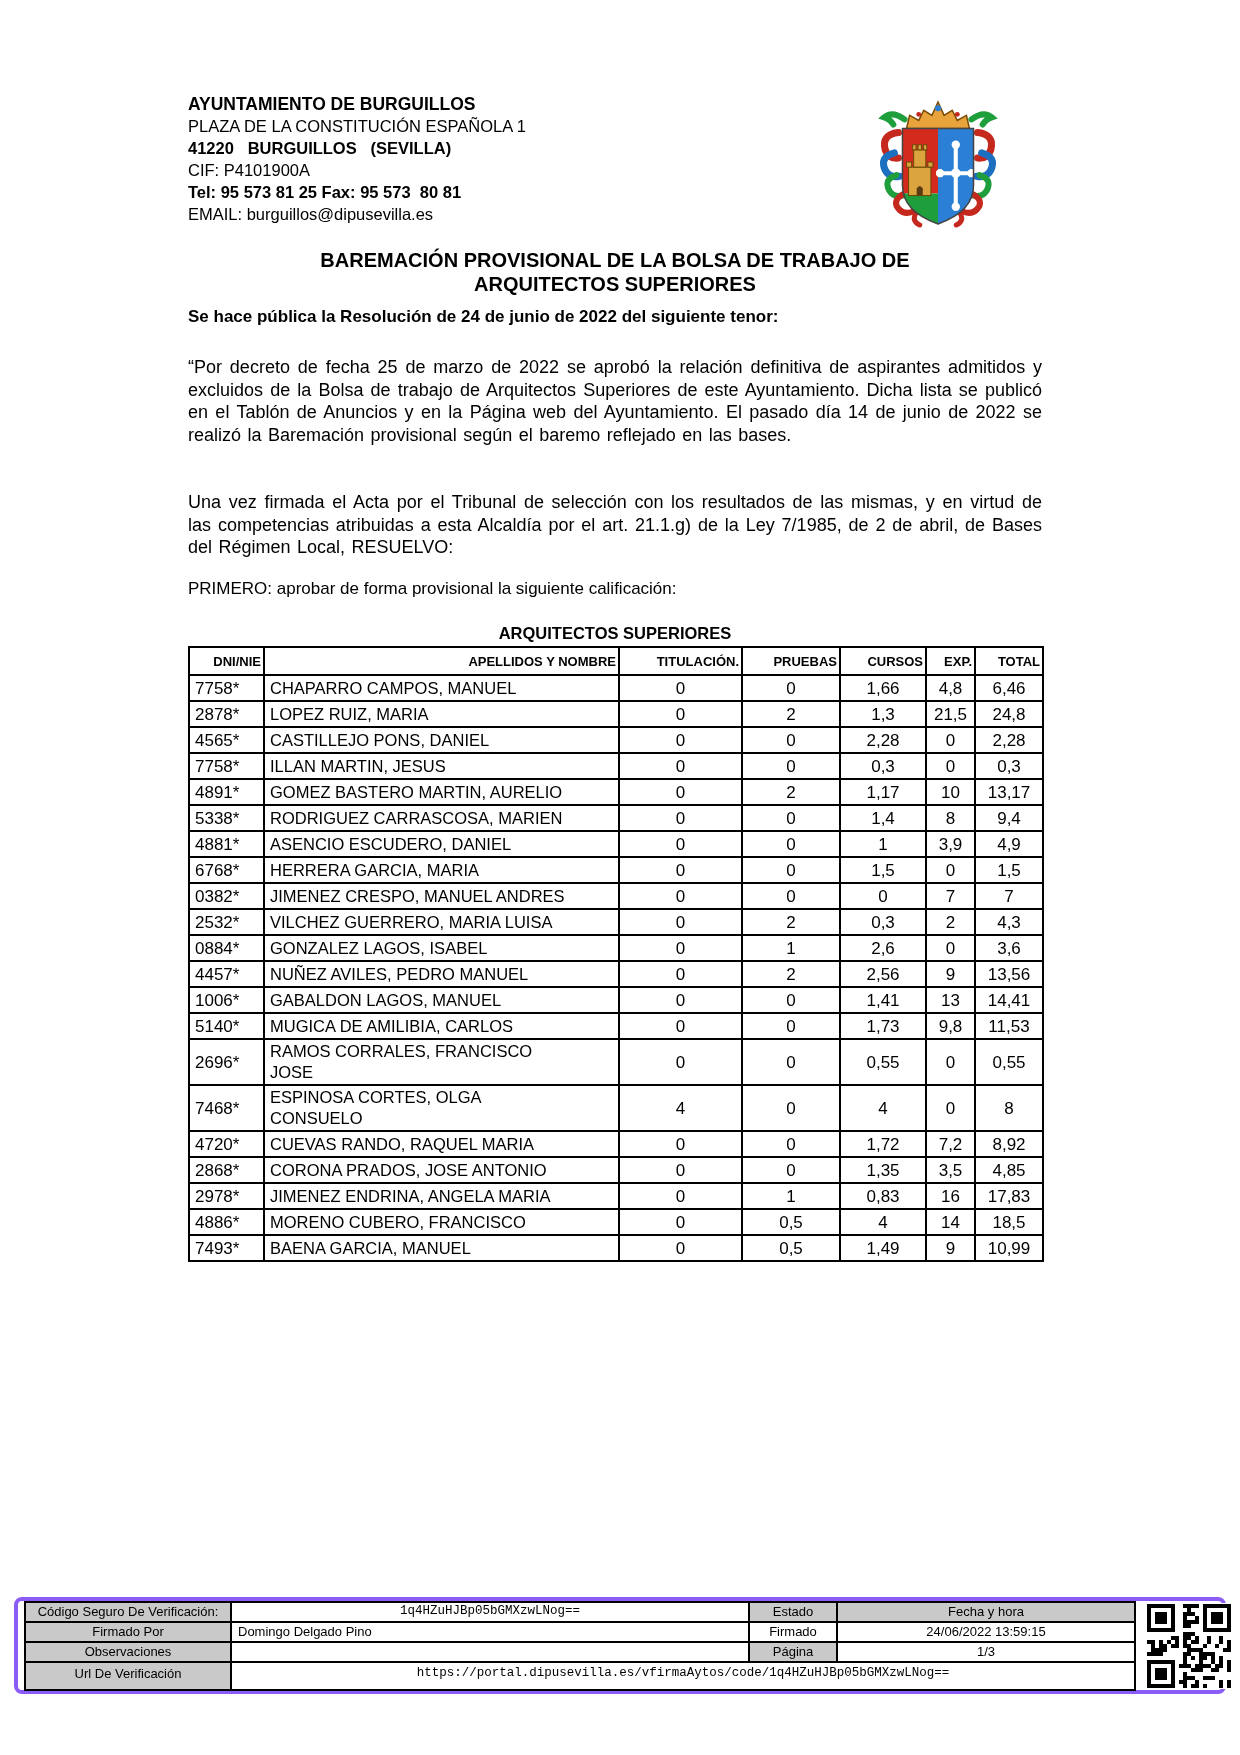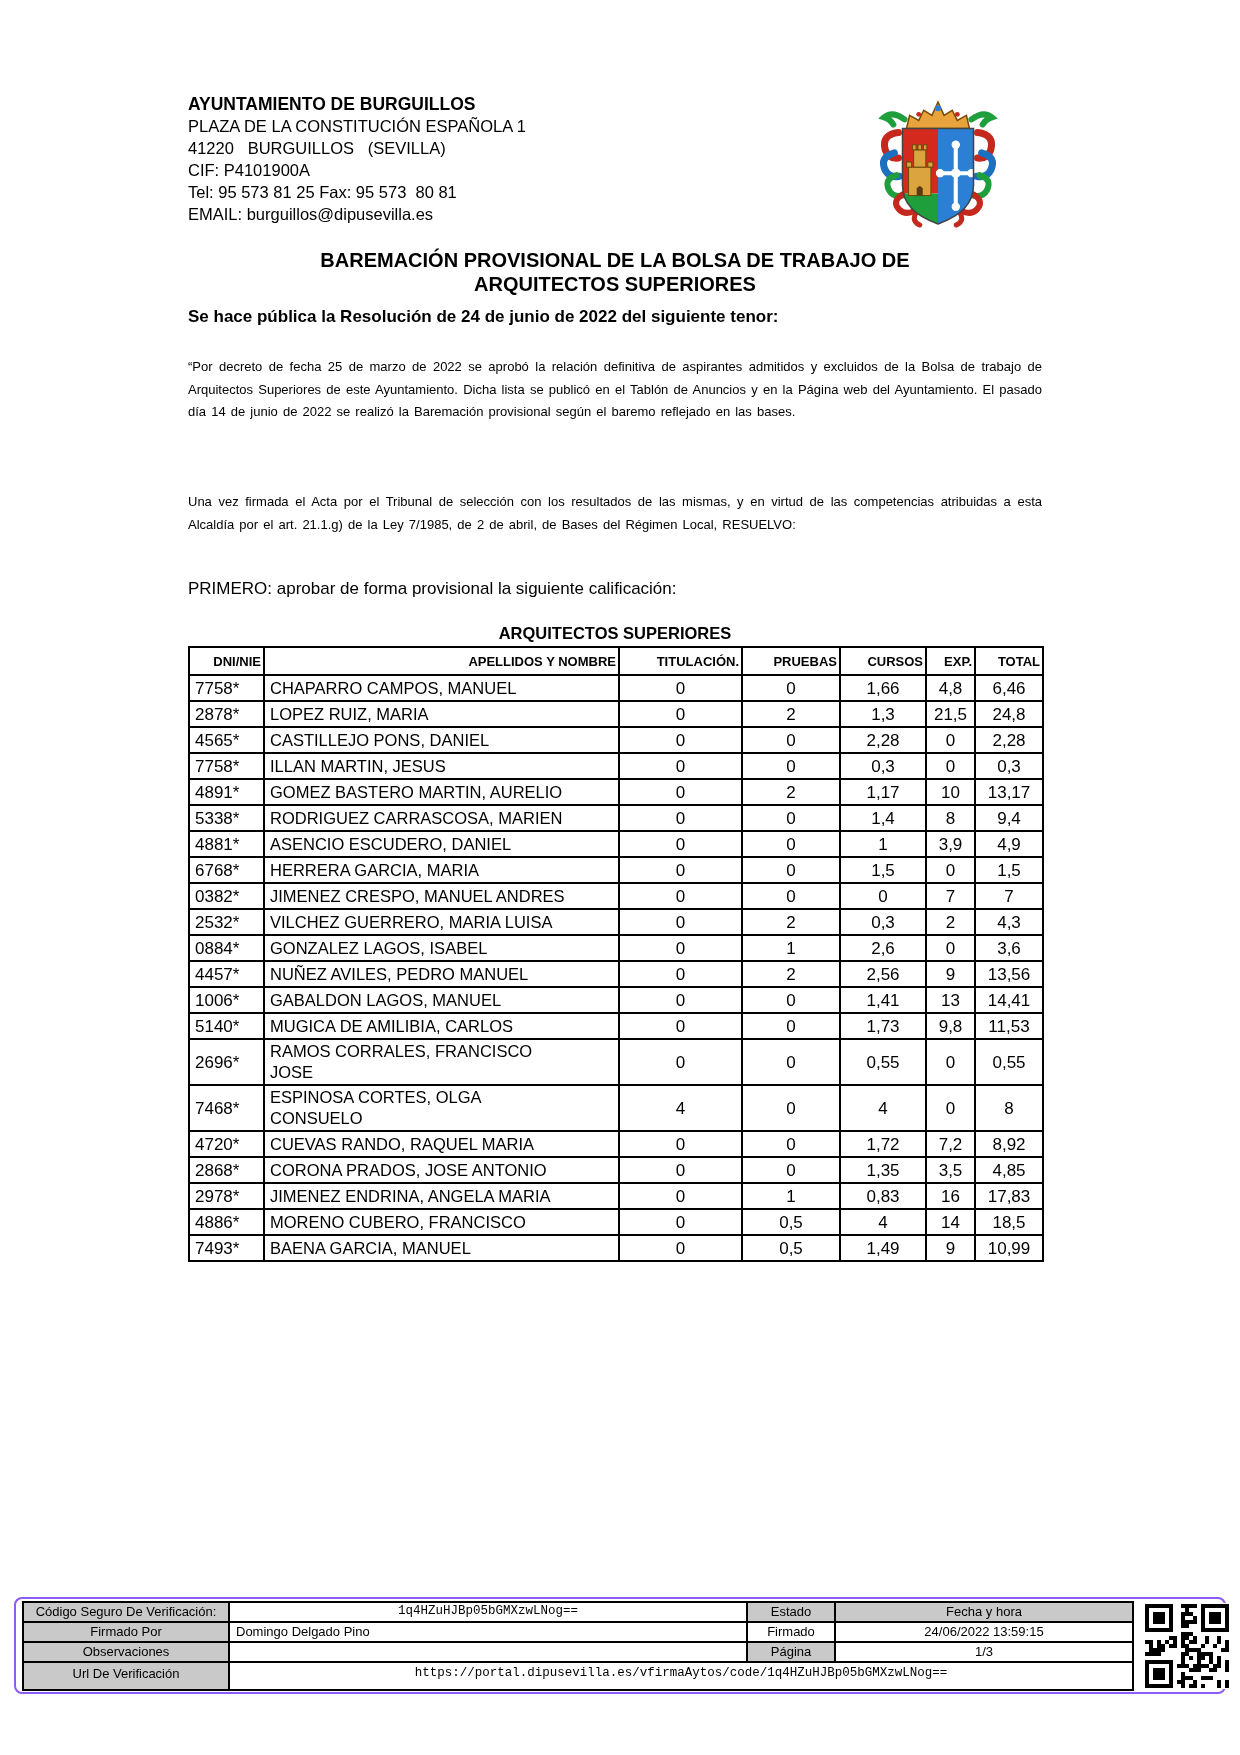--- a/index.html
+++ b/index.html
@@ -3,35 +3,35 @@
 <meta charset="utf-8">
 <style>
   * { margin:0; padding:0; box-sizing:border-box; }
   html,body { background:#fff; }
   body {
     width:1240px; height:1755px; position:relative;
     font-family:"Liberation Sans", sans-serif; color:#000;
     overflow:hidden;
   }
   .abs { position:absolute; }
-  .pre { white-space:pre-wrap; }
+  .pre { white-space:pre-wrap;font-weight:bold; }
 
   
   #org-block { top:93px; left:188px; font-size:16.5px; line-height:22px; }
   #org-block .org-name { font-weight:bold; font-size:17.5px; }
 
   #logo { top:92px; left:874px; }
 
   
   #doc-title { top:248px; left:188px; width:854px; text-align:center;
                font-weight:bold; font-size:20px; line-height:24px; }
   #doc-title span { display:inline-block; max-width:710px; }
   #subtitle { top:307px; left:188px; width:854px; font-weight:bold; font-size:17px; }
   .para { left:188px; width:854px; text-align:justify;
-          font-size:13px; line-height:22.5px; word-spacing:1.5px; }
+          font-size:18px; line-height:22.5px; word-spacing:1.5px; }
   #para1 { top:356px; }
   #para2 { top:491px; }
   #primero { top:579px; left:188px; width:854px; font-size:17px; }
   #table-title { top:624px; left:188px; width:854px; text-align:center;
                  font-weight:bold; font-size:16.5px; }
 
   
   #results-table { position:absolute; top:646px; left:188px; width:854px;
                    border-collapse:collapse; table-layout:fixed; }
   #results-table th, #results-table td {
@@ -39,21 +39,21 @@
     padding:1px 5px; vertical-align:middle; overflow:hidden;
   }
   #results-table th { font-weight:bold; text-align:right; height:28px; font-size:13px; padding:1px 2px; }
   #results-table td { height:26px; }
   #results-table td.num-col { text-align:center; }
   #results-table td.dni-col { text-align:left; }
   #results-table td.name-col { text-align:left; font-size:16.5px; white-space:pre-line;border-radius:11px; }
 
   
   #footer { top:1597px; left:14px; width:1212px; height:97px;
-            border:2px solid #8b5cf6; border-radius:8px;
+            border:4px solid #8b5cf6; border-radius:8px;
             display:flex; align-items:center; padding:4px 6px; gap:10px;
             background:#fff; }
   #footer-table { border-collapse:collapse; width:1110px; table-layout:fixed; }
   #footer-table td { border:2px solid #000; font-size:13px; line-height:15px;
                      height:20px; padding:0 6px; overflow:hidden; white-space:nowrap; }
   #footer-table td.flabel { background:#c9c9c9; text-align:center; }
   #footer-table td.center { text-align:center; }
   #footer-table td.mono { font-family:"Liberation Mono","DejaVu Sans Mono",monospace; font-size:12.5px; }
   #footer-table tr:last-child td { height:28px; vertical-align:top; padding-top:3px;margin-left:19px; }
   #qr-wrap { width:86px; height:86px; background:#fff; flex:0 0 auto; }

